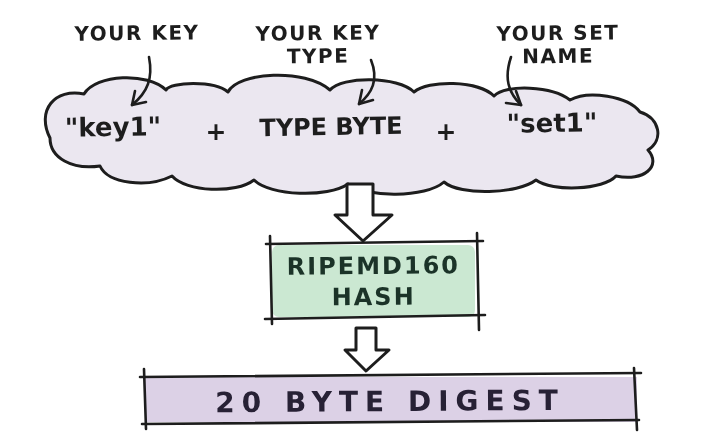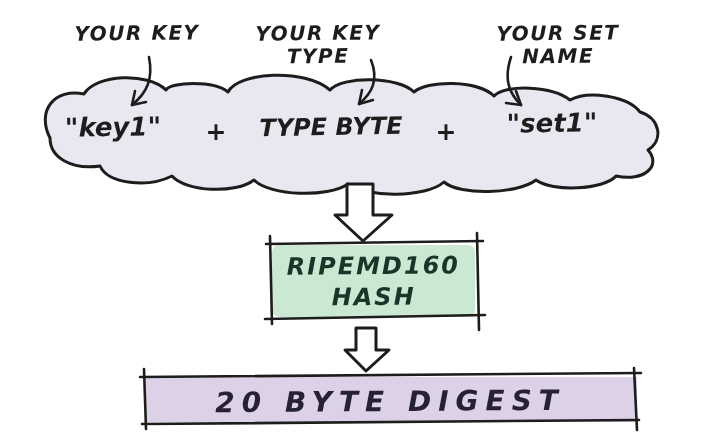--- a/index.html
+++ b/index.html
@@ -7,21 +7,20 @@
     padding: 0;
     background: #ffffff;
     font-family: "DejaVu Sans", "Liberation Sans", sans-serif;
   }
   #canvas {
     position: relative;
     width: 716px;
     height: 446px;
     background: #ffffff;
     overflow: hidden;
-    font-style: italic;
   }
   #sketch {
     position: absolute;
     left: 0; top: 0;
     width: 716px; height: 446px;
   }
   .ink-stroke {
     stroke: var(--ink, #1d1d1d);
     stroke-width: 2.6;
     stroke-linecap: round;

